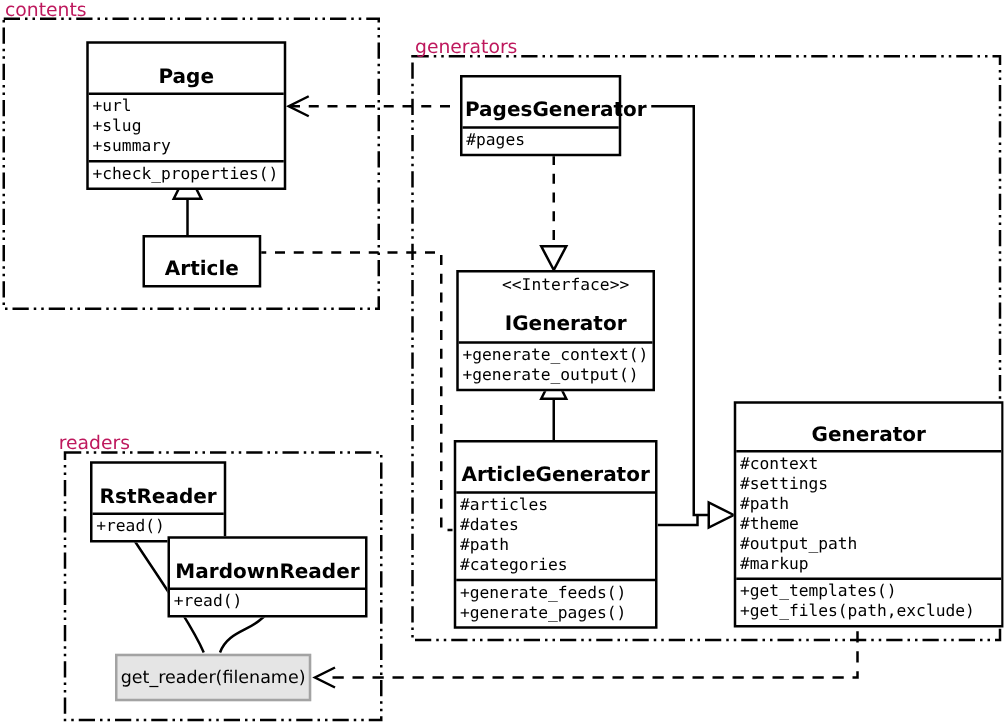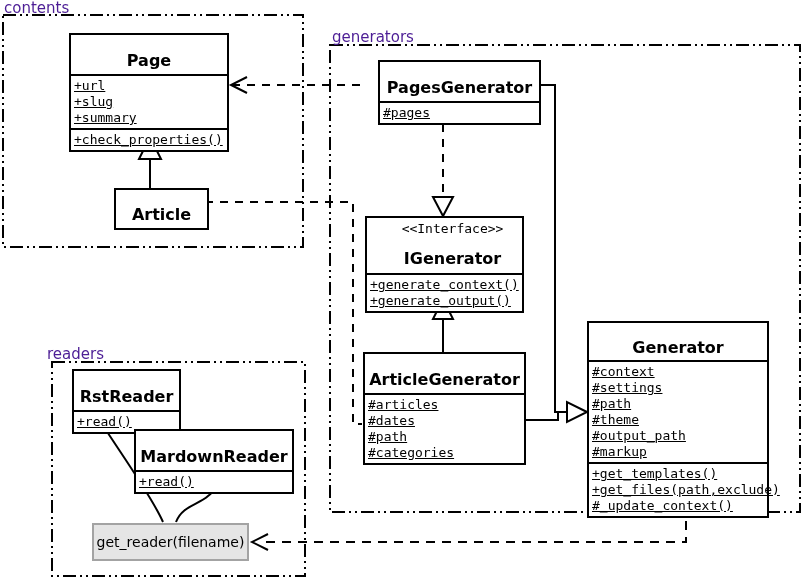--- a/index.html
+++ b/index.html
@@ -2,38 +2,38 @@
 <html><head>
 <meta charset="utf-8">
 <style>
   html,body { margin:0; padding:0; background:#fff; }
   .canvas {
     position:relative; width:803px; height:579px; background:#fff;
     font-family:"DejaVu Sans", sans-serif; color:#000; overflow:hidden;
   }
   svg.edges { position:absolute; left:0; top:0; }
   .pkg-label {
-    position:absolute; font:15px "DejaVu Sans", sans-serif; color:#4c1d95;
+    position:absolute; font:15px "DejaVu Sans", sans-serif; color:#be185d;
     line-height:15px; white-space:nowrap;
   }
   .uml-box {
     position:absolute; background:#fff; border:2px solid #000;
     box-sizing:border-box;
   }
   .uml-title {
     font:bold 16px/20px "DejaVu Sans", sans-serif; text-align:center;
     padding:4px 2px 3px 2px; white-space:nowrap;margin-top:12px;
   }
   .uml-head { padding:3px 2px 3px 18px; }
   .stereo {
     font:13px/15px "DejaVu Sans Mono", monospace; text-align:center;
     white-space:pre;
   }
   .uml-head .uml-title { padding:1px 2px 1px 2px; }
-  .uml-sec { border-top:2px solid #000; padding:2px 3px;text-decoration:underline; }
+  .uml-sec { border-top:2px solid #000; padding:2px 3px; }
   .m { font:13px/16px "DejaVu Sans Mono", monospace; white-space:pre; }
   .fn-box {
     position:absolute; background:#e5e5e5; border:2px solid #a3a3a3;
     box-sizing:border-box; display:flex; align-items:center; justify-content:center;
     font:14px "DejaVu Sans", sans-serif; white-space:nowrap;
   }
 </style>
 </head>
 <body>
 
@@ -89,21 +89,21 @@
     </div>
     <div class="uml-sec">
       <div class="m">+check_properties()</div>
     </div>
   </div>
 
   <div class="uml-box" style="left:114px;top:188px;width:95px">
     <div class="uml-title" style="padding:3px 2px">Article</div>
   </div>
 
-  <div class="uml-box" style="left:378px;top:60px;width:163px">
+  <div class="uml-box" style="left:368px;top:60px;width:129px">
     <div class="uml-title">PagesGenerator</div>
     <div class="uml-sec">
       <div class="m">#pages</div>
     </div>
   </div>
 
   <div class="uml-box" style="left:365px;top:216px;width:159px">
     <div class="uml-head">
       <div class="stereo">&lt;&lt;Interface&gt;&gt;</div>
       <div class="uml-title">IGenerator</div>
@@ -115,36 +115,39 @@
   </div>
 
   <div class="uml-box" style="left:363px;top:352px;width:163px">
     <div class="uml-title">ArticleGenerator</div>
     <div class="uml-sec">
       <div class="m">#articles</div>
       <div class="m">#dates</div>
       <div class="m">#path</div>
       <div class="m">#categories</div>
     </div>
+    <div class="uml-sec">
+      <div class="m">+generate_feeds()</div>
+      <div class="m">+generate_pages()</div>
+    </div>
   </div>
 
-  <div class="uml-box" style="left:587px;top:321px;width:182px">
+  <div class="uml-box" style="left:587px;top:321px;width:216px">
     <div class="uml-title" style="padding:3px 2px 2px">Generator</div>
     <div class="uml-sec">
       <div class="m">#context</div>
       <div class="m">#settings</div>
       <div class="m">#path</div>
       <div class="m">#theme</div>
       <div class="m">#output_path</div>
       <div class="m">#markup</div>
     </div>
     <div class="uml-sec">
       <div class="m">+get_templates()</div>
       <div class="m">+get_files(path,exclude)</div>
-      <div class="m">#_update_context()</div>
     </div>
   </div>
 
   <div class="uml-box" style="left:72px;top:369px;width:109px">
     <div class="uml-title">RstReader</div>
     <div class="uml-sec">
       <div class="m">+read()</div>
     </div>
   </div>
 

